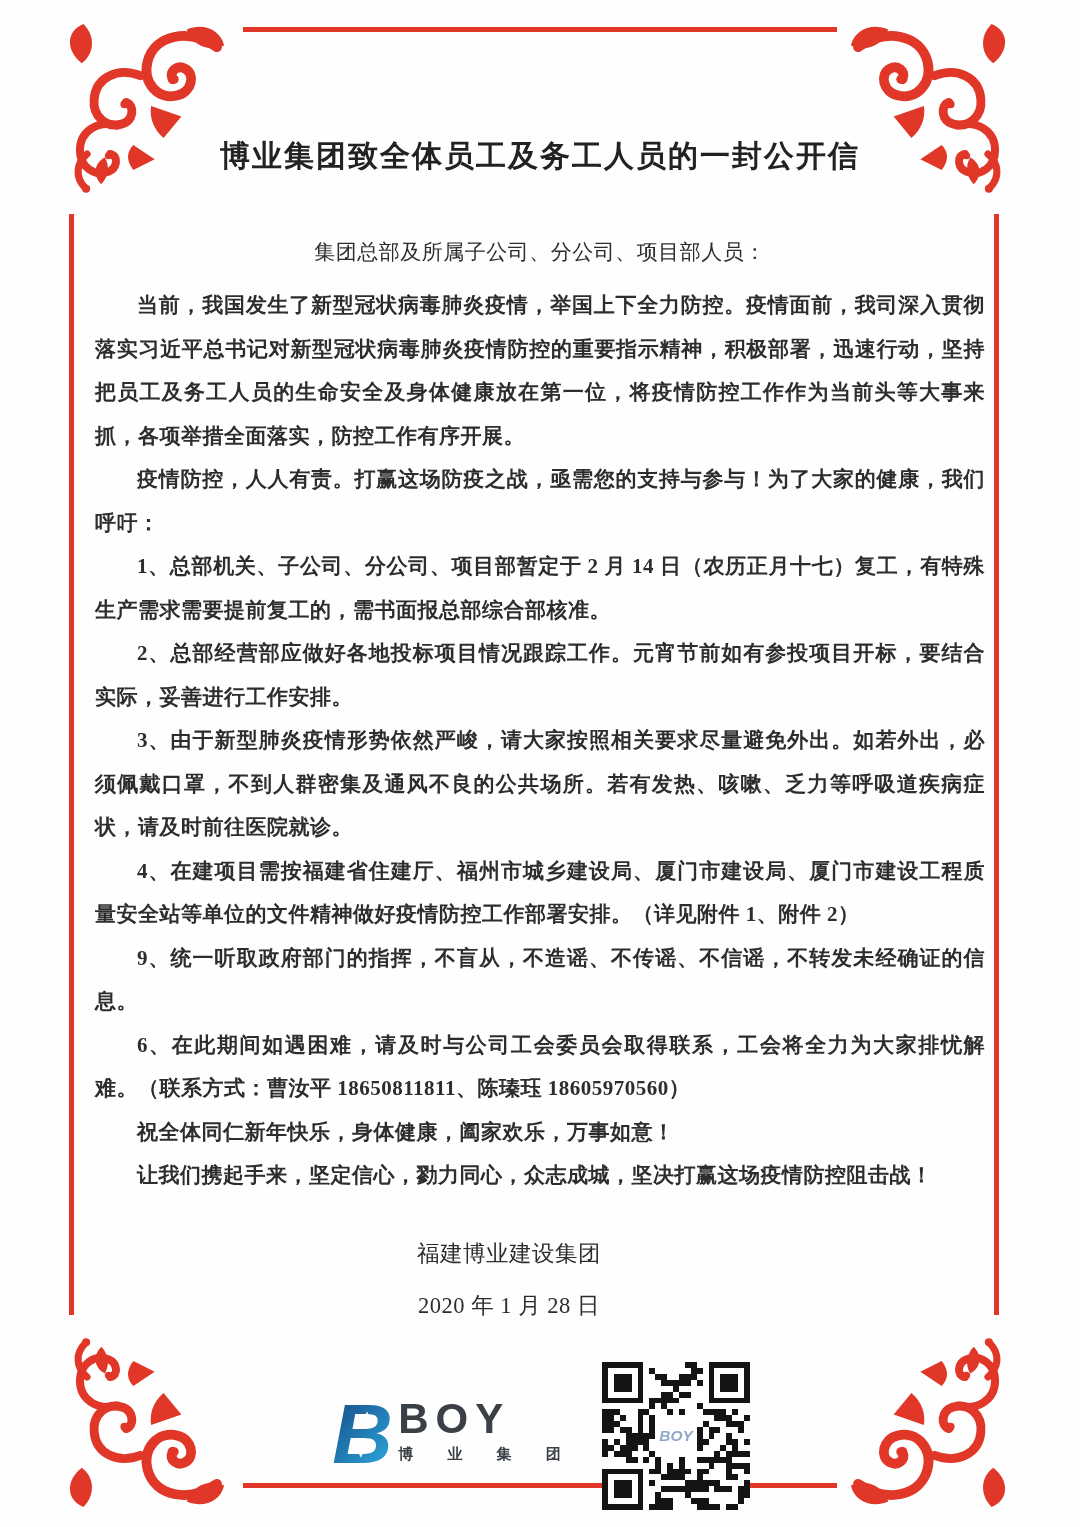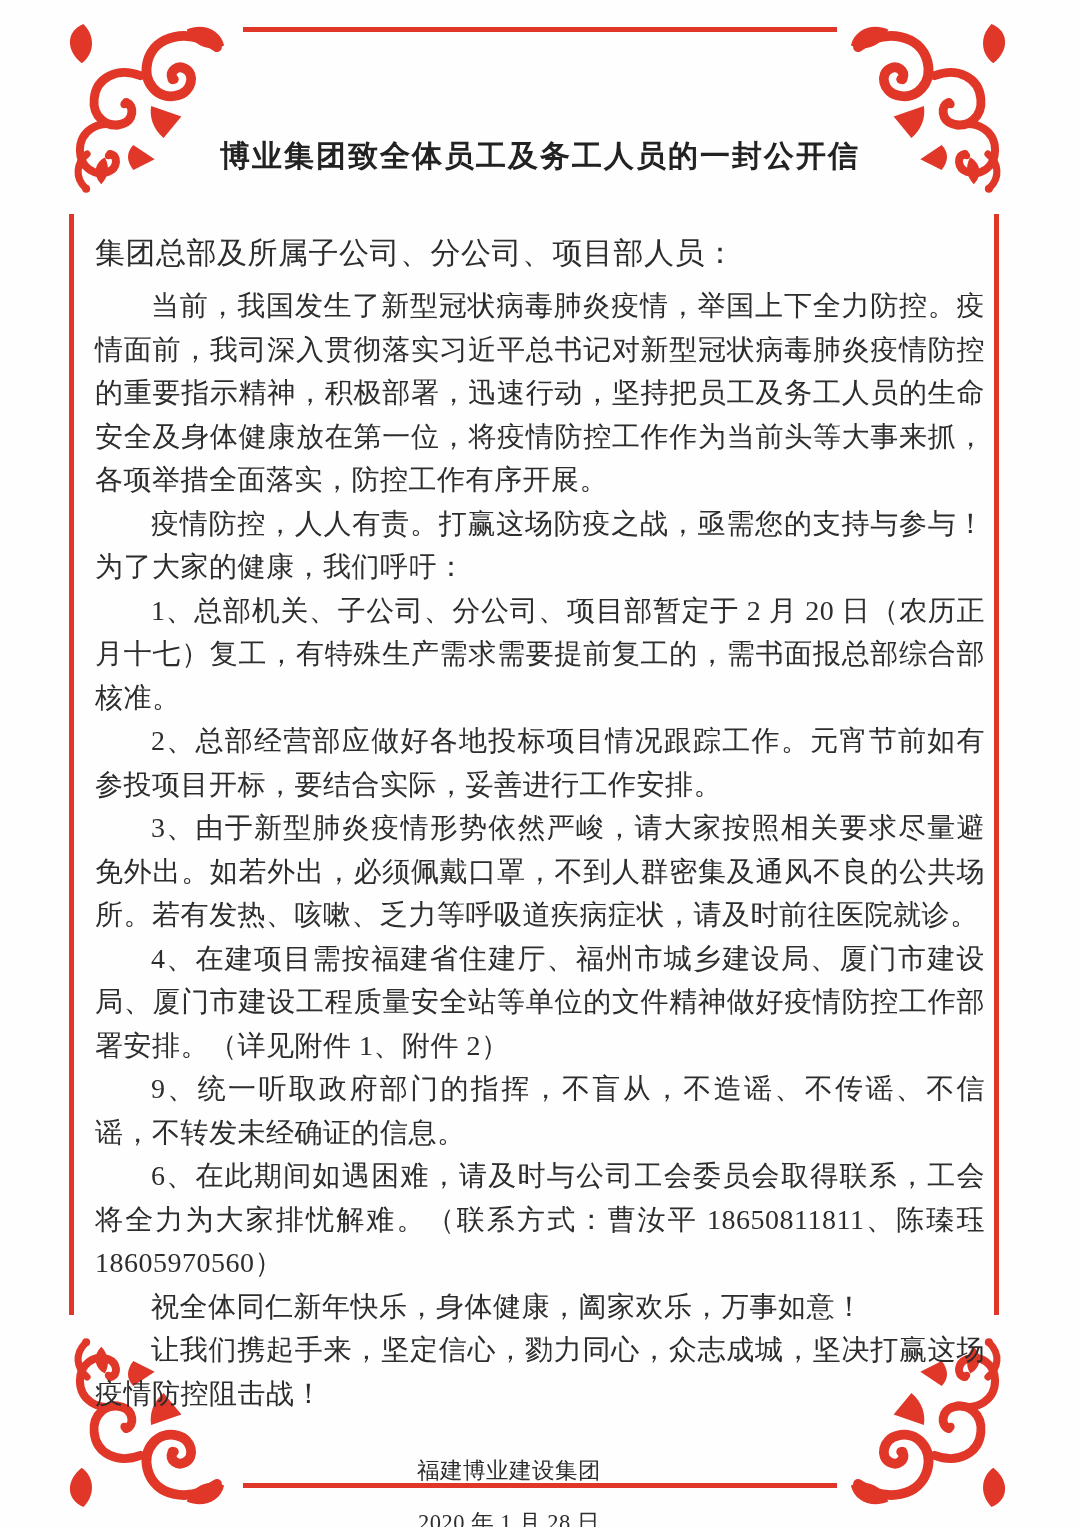--- a/index.html
+++ b/index.html
@@ -31,31 +31,33 @@
   .title{
     margin:0;
     font-size:30px;
     font-weight:700;
     text-align:center;
     letter-spacing:2px;
     color:#222;
   }
   .salutation{
     margin:54px 0 10px 0;
-    font-size:30px;
+    font-size:21px;
     line-height:43px;
     letter-spacing:0.5px;
+    text-align:center;
   }
   .para{
     margin:0;
-    font-size:28px;
+    font-size:21px;
     line-height:43.5px;
     text-align:justify;
     text-indent:2em;
     letter-spacing:0.5px;
+    font-weight:bold;
   }
   .signature{
     margin-top:30px;
     padding-right:62px;
     text-align:center;
     font-size:22.5px;
     line-height:52px;
     letter-spacing:0.5px;
   }
   .footer{
@@ -125,21 +127,21 @@
       <use href="#orn-sym"></use>
     </svg>
 
   <div class="content">
     <h1 class="title">博业集团致全体员工及务工人员的一封公开信</h1>
 
     <p class="salutation">集团总部及所属子公司、分公司、项目部人员：</p>
 
     <p class="para">当前，我国发生了新型冠状病毒肺炎疫情，举国上下全力防控。疫情面前，我司深入贯彻落实习近平总书记对新型冠状病毒肺炎疫情防控的重要指示精神，积极部署，迅速行动，坚持把员工及务工人员的生命安全及身体健康放在第一位，将疫情防控工作作为当前头等大事来抓，各项举措全面落实，防控工作有序开展。</p>
     <p class="para">疫情防控，人人有责。打赢这场防疫之战，亟需您的支持与参与！为了大家的健康，我们呼吁：</p>
-    <p class="para">1、总部机关、子公司、分公司、项目部暂定于 2 月 20 日（农历正月十七）复工，有特殊生产需求需要提前复工的，需书面报总部综合部核准。</p>
+    <p class="para">1、总部机关、子公司、分公司、项目部暂定于 2 月 14 日（农历正月十七）复工，有特殊生产需求需要提前复工的，需书面报总部综合部核准。</p>
     <p class="para">2、总部经营部应做好各地投标项目情况跟踪工作。元宵节前如有参投项目开标，要结合实际，妥善进行工作安排。</p>
     <p class="para">3、由于新型肺炎疫情形势依然严峻，请大家按照相关要求尽量避免外出。如若外出，必须佩戴口罩，不到人群密集及通风不良的公共场所。若有发热、咳嗽、乏力等呼吸道疾病症状，请及时前往医院就诊。</p>
     <p class="para">4、在建项目需按福建省住建厅、福州市城乡建设局、厦门市建设局、厦门市建设工程质量安全站等单位的文件精神做好疫情防控工作部署安排。（详见附件 1、附件 2）</p>
     <p class="para">9、统一听取政府部门的指挥，不盲从，不造谣、不传谣、不信谣，不转发未经确证的信息。</p>
     <p class="para">6、在此期间如遇困难，请及时与公司工会委员会取得联系，工会将全力为大家排忧解难。（联系方式：曹汝平 18650811811、陈瑧珏 18605970560）</p>
     <p class="para">祝全体同仁新年快乐，身体健康，阖家欢乐，万事如意！</p>
     <p class="para">让我们携起手来，坚定信心，勠力同心，众志成城，坚决打赢这场疫情防控阻击战！</p>
 
     <div class="signature">
       <div>福建博业建设集团</div>

